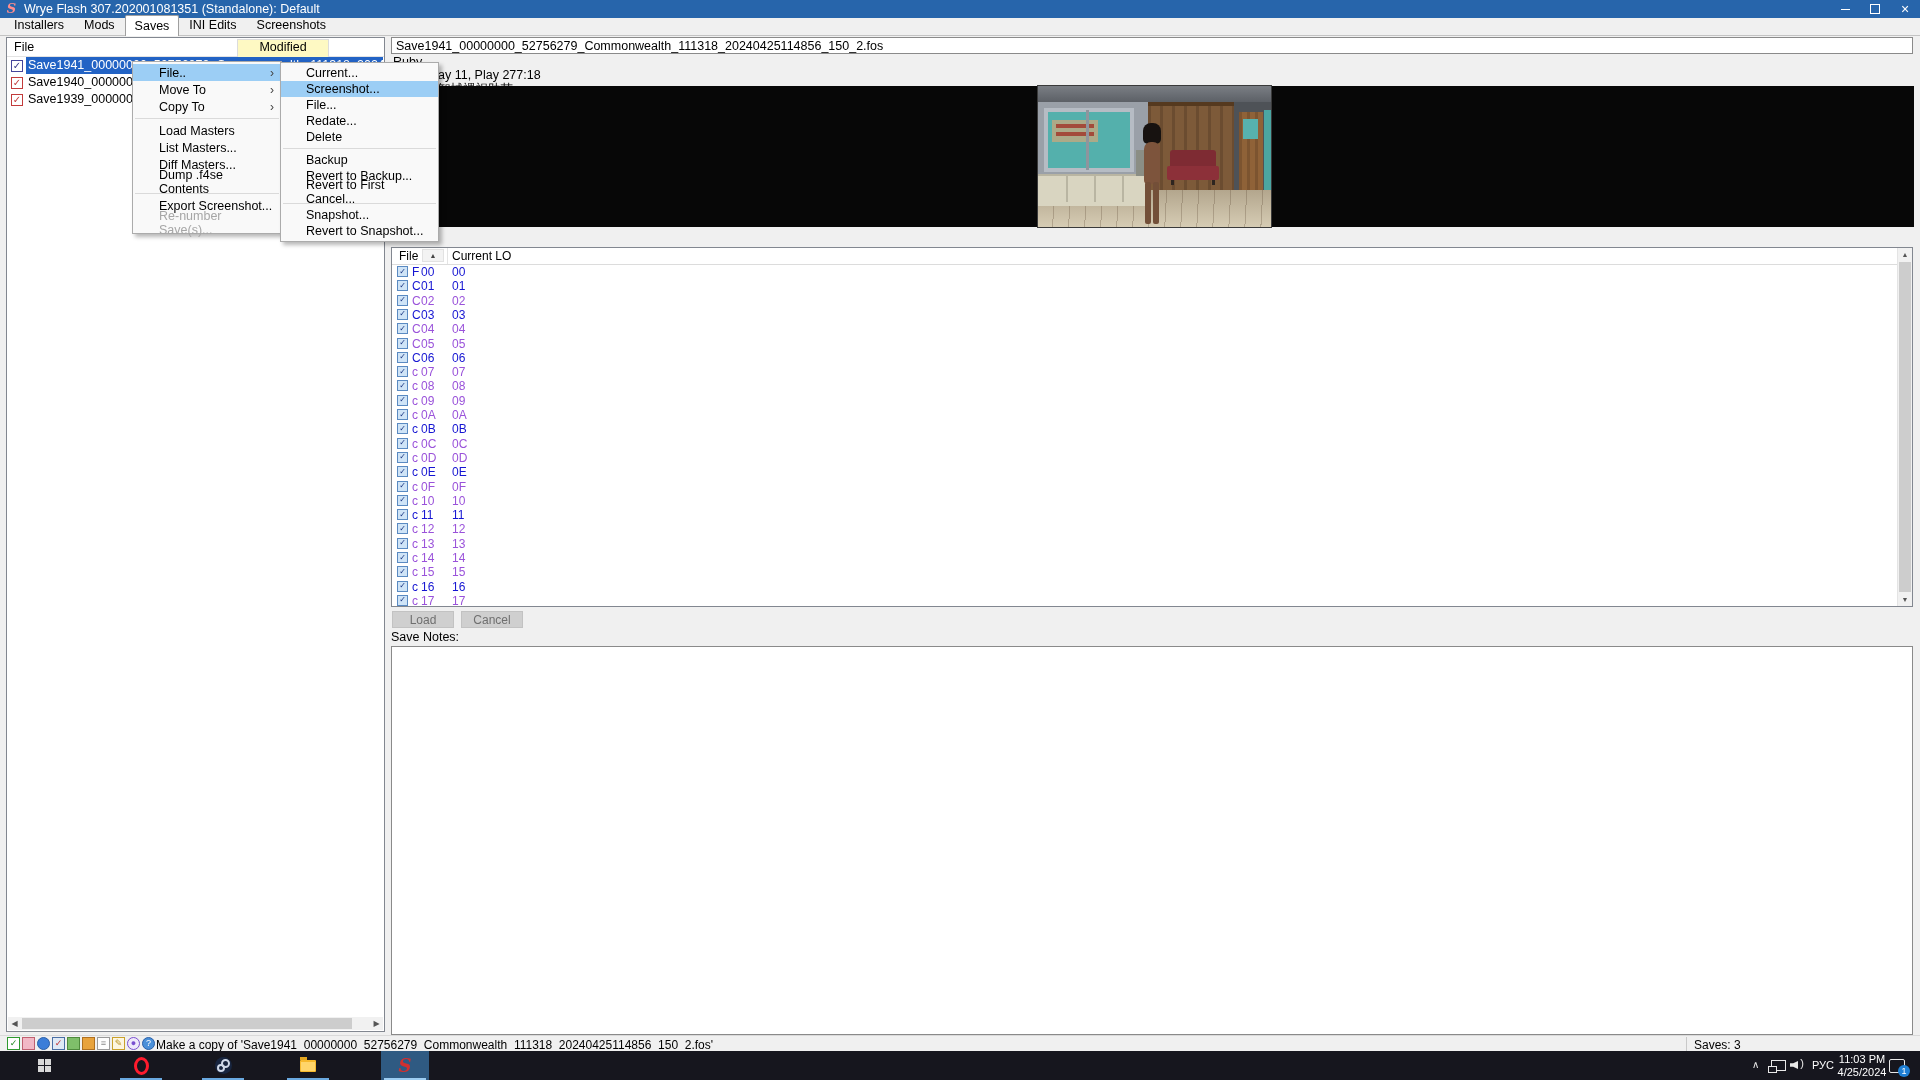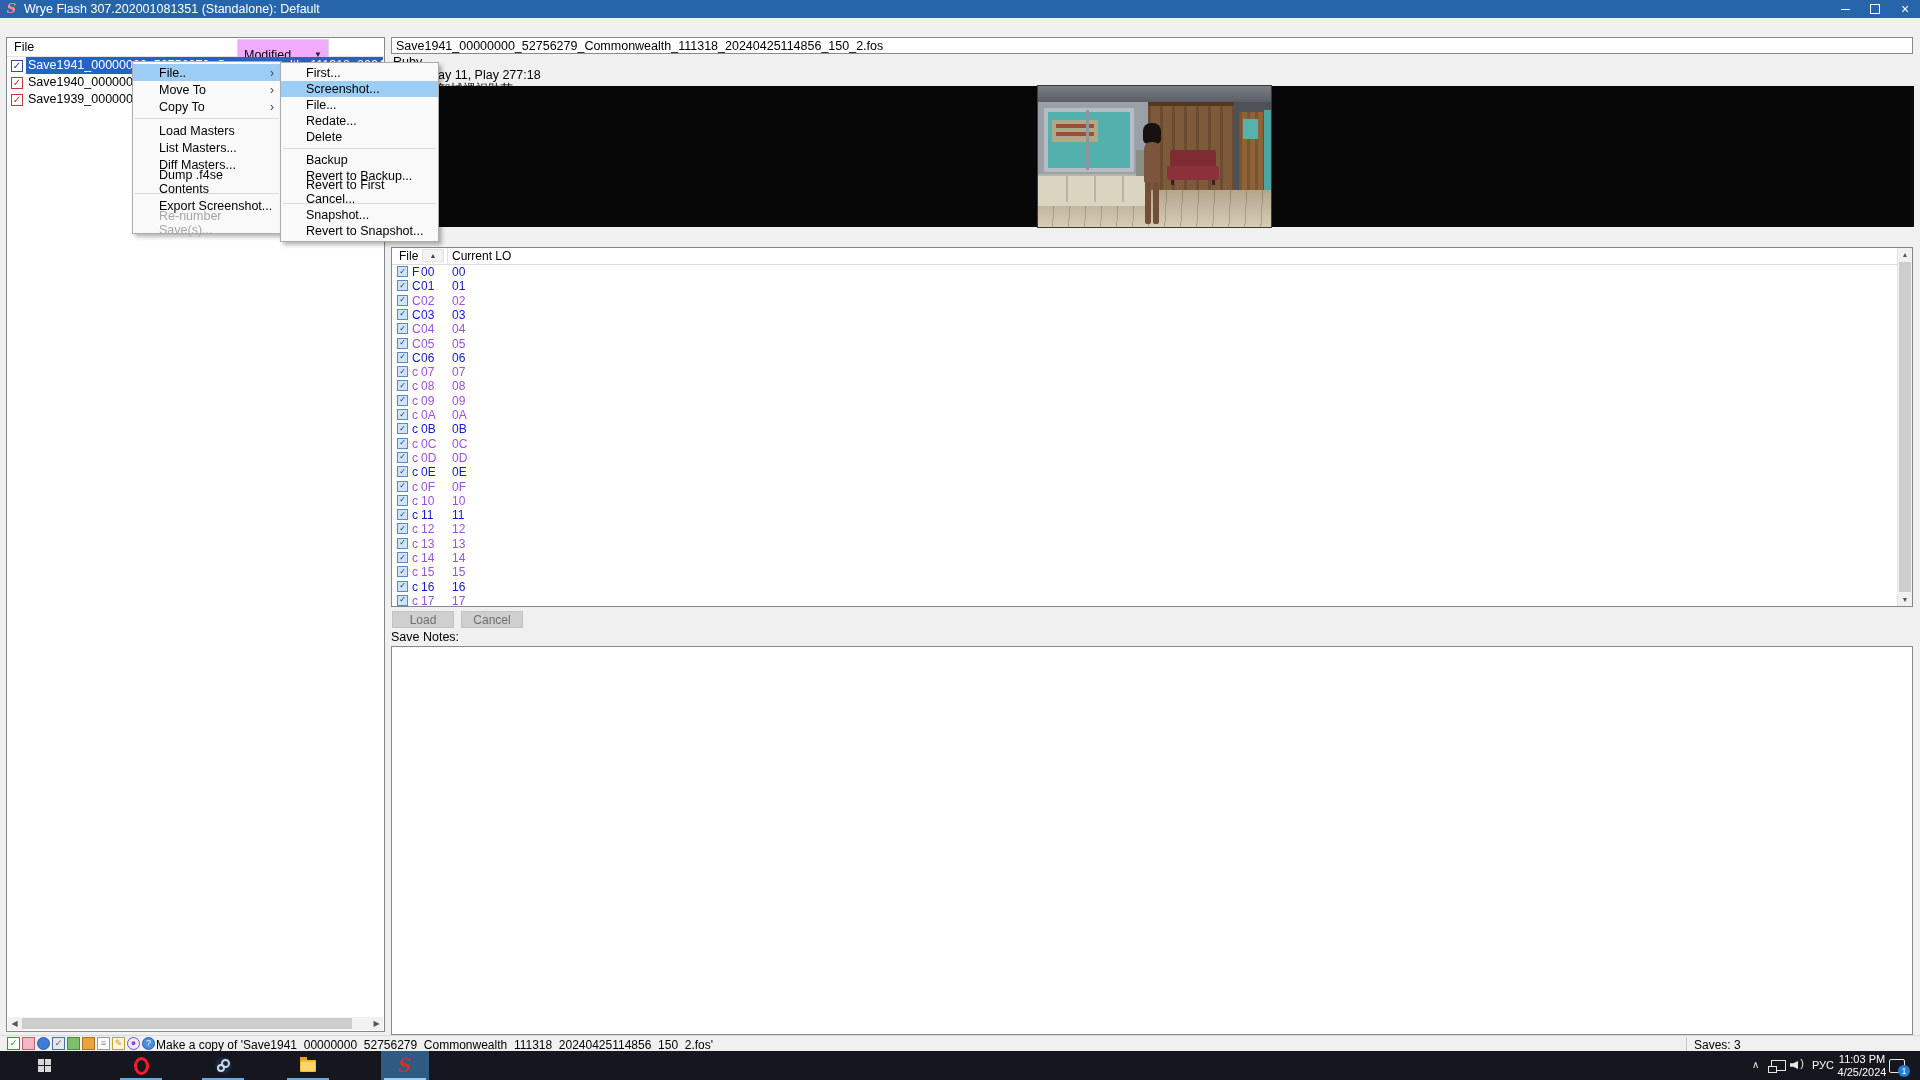--- a/index.html
+++ b/index.html
@@ -25,21 +25,21 @@
   .tab{padding:2px 9px 3px;font-size:12.5px;border:1px solid transparent;border-bottom:none;}
   .tab.active{background:#fff;border-color:#9f9f9f;padding-top:3px;margin-bottom:-1px;
               border-top-left-radius:2px;border-top-right-radius:2px;}
 
   
   .leftpanel{position:absolute;left:6px;top:37px;width:379px;height:995px;background:#fff;
              border:1px solid #828790;box-sizing:border-box;}
   .lp-header{position:absolute;left:0;top:0;right:0;height:18px;background:#fff;border-bottom:1px solid #e3e3e3;}
   .lp-file-hdr{position:absolute;left:7px;top:2px;font-size:12.5px;}
   .sortbox{position:absolute;right:55px;top:1px;width:92px;height:31px;display:flex;align-items:center;
-           justify-content:space-between;padding:0 6px;background:#f0abfc;border:1px solid #dcdcdc;box-sizing:border-box;}
+           justify-content:space-between;padding:0 6px;background:#fef9c3;border:1px solid #dcdcdc;box-sizing:border-box;flex-direction:column;}
   .sortbox .lbl{font-size:12.5px;}
   .chev{font-size:8px;color:#222;}
   .saverow{position:absolute;left:1px;right:1px;height:17px;display:flex;align-items:center;}
   .saverow .cb{margin-left:3px;}
   .saverow .lbl{flex:1;margin-left:3px;height:17px;line-height:17px;white-space:nowrap;overflow:hidden;
                 font-size:12.5px;padding-left:2px;}
   .saverow.sel .lbl{background:#2263c5;color:#fff;}
   .cb{width:12px;height:12px;border:1px solid;display:inline-flex;align-items:center;justify-content:center;
       font-size:10px;line-height:1;background:#fff;box-sizing:border-box;flex:none;}
   .cb.purple{border-color:#45459a;color:#343486;}
@@ -196,20 +196,27 @@
         </div>
       <div class="winbtn">
           <span class="glyph-max"></span>
         </div>
       <div class="winbtn">
           <span class="glyph-close"></span>
         </div>
     </div>
   </div>
 
+  <div class="tabbar">
+      <div class="tab">Installers</div>
+      <div class="tab">Mods</div>
+      <div class="tab active">Saves</div>
+      <div class="tab">INI Edits</div>
+      <div class="tab">Screenshots</div>
+    </div>
 
   <div class="leftpanel">
     <div class="lp-header">
       <span class="lp-file-hdr">File</span>
       <span class="sortbox">
         <span class="lbl">Modified</span>
         <span class="chev">▼</span>
       </span>
     </div>
     <div>
@@ -464,21 +471,21 @@
       <div class="msep"></div>
       <div class="mitem">
         <span>Export Screenshot...</span>
       </div>
       <div class="mitem dis">
         <span>Re-number Save(s)...</span>
       </div>
     </div>
   <div class="menu" id="file-submenu">
       <div class="mitem">
-        <span>First...</span>
+        <span>Current...</span>
       </div>
       <div class="mitem hl">
         <span>Screenshot...</span>
       </div>
       <div class="mitem">
         <span>File...</span>
       </div>
       <div class="mitem">
         <span>Redate...</span>
       </div>

